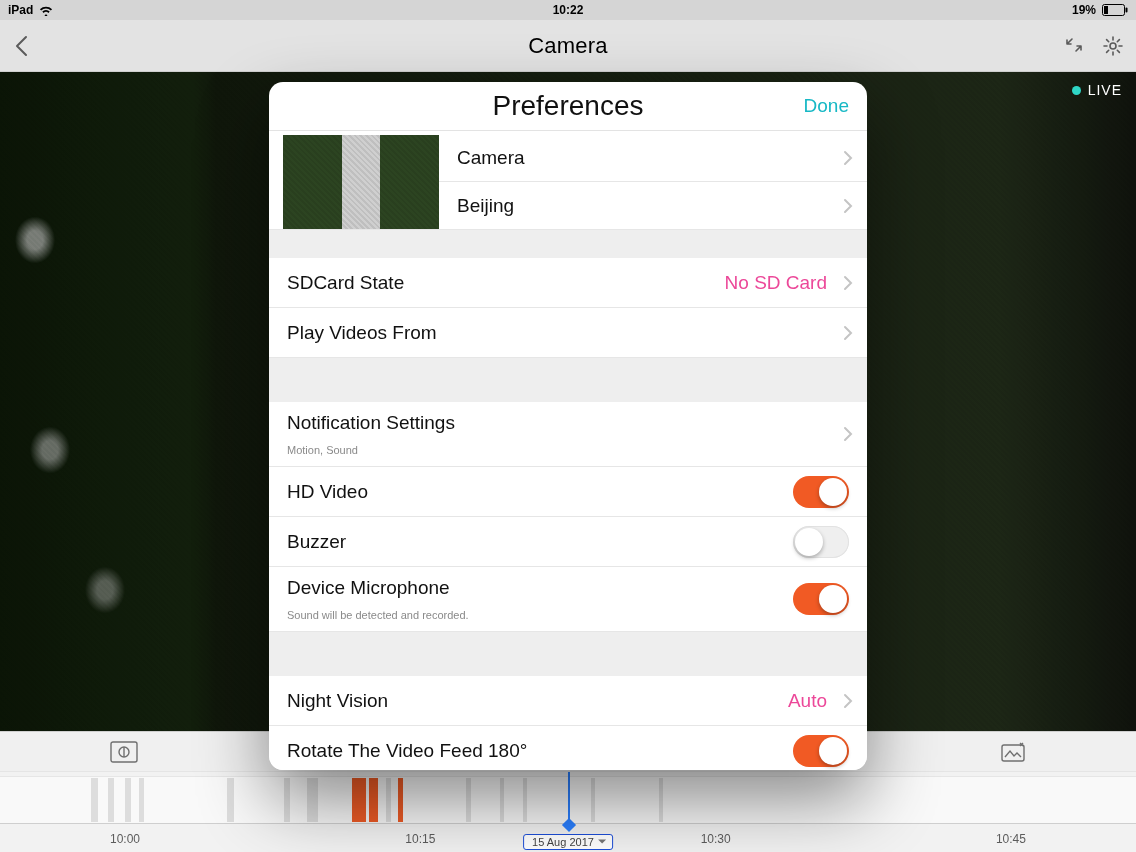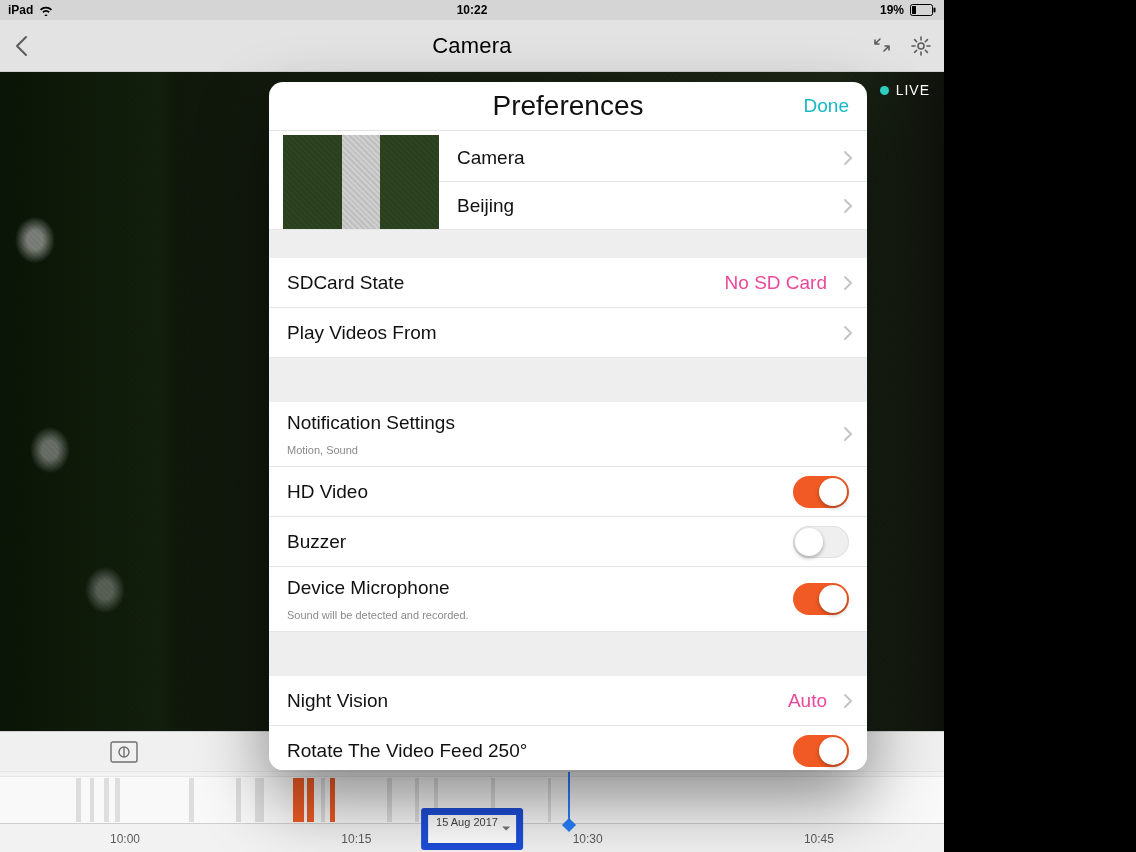--- a/index.html
+++ b/index.html
@@ -1,17 +1,17 @@
 <!DOCTYPE html>
 <html><head>
 <meta charset="utf-8">
 <style>
   * { box-sizing: border-box; margin: 0; padding: 0; }
   html, body { width: 1136px; height: 852px; overflow: hidden; font-family: -apple-system, "Helvetica Neue", Arial, sans-serif; background:#000; }
-  .screen { position:relative; width:944px; height:852px; background:#1d2b1c; }
+  .screen { position:relative; width:1136px; height:852px; background:#1d2b1c; }
   
   .bg {
     position:absolute; inset:0;
     background:
       radial-gradient(120px 140px at 35px 240px, rgba(255,255,255,.6) 0 8px, transparent 20px),
       radial-gradient(120px 140px at 50px 450px, rgba(255,255,255,.5) 0 8px, transparent 20px),
       radial-gradient(120px 140px at 105px 590px, rgba(255,255,255,.4) 0 8px, transparent 20px),
       linear-gradient(90deg, #14210f 0%, #1e2e16 17%, #1b2414 19%, #2b3823 88%, #1a1e16 100%);
     filter: contrast(1.05);
   }
@@ -73,22 +73,22 @@
   }
   .timeline .marker { position:absolute; top:0; bottom:28px; width:2px; background:#2a7fff; left:568px; }
   .timeline .marker::after{
     content:""; position:absolute; bottom:-6px; left:-4px; width:10px; height:10px; background:#2a7fff; transform:rotate(45deg);
   }
   .timeline .events { position:absolute; inset:4px 0 28px 0; }
   .timeline .ev { position:absolute; top:2px; bottom:2px; background:#ddd; }
   .timeline .ev.orange { background:#ee5b26; }
   .date-pill {
     position:absolute; left:50%; transform:translateX(-50%); bottom:2px;
-    background:#fff; border:7px solid #1d4ed8; border-radius:3px;
-    font-size:11px; color:#444; padding:1px 18px 15px 8px;
+    background:#fff; border:1px solid #1d4ed8; border-radius:3px;
+    font-size:11px; color:#444; padding:1px 18px 1px 8px;
   }
   .date-pill::after{
     content:""; position:absolute; right:6px; top:50%; transform:translateY(-30%);
     border:4px solid transparent; border-top-color:#777;
   }
 
   
   .modal {
     position:absolute; top:82px; left:269px; width:598px; height:688px;
     background:#fff; border-radius:14px; box-shadow:0 30px 70px rgba(0,0,0,.45);
@@ -336,20 +336,20 @@
     <div class="row">
       <span class="label">Night Vision</span>
       <span class="value">Auto</span>
       <span class="chev">
           <svg width="10" height="16" viewBox="0 0 10 16">
             <path d="M2 2l6 6-6 6" stroke="#c4c4c4" stroke-width="2" fill="none" stroke-linecap="round"></path>
           </svg>
         </span>
     </div>
     <div class="row" style="border-bottom:none">
-      <span class="label">Rotate The Video Feed 250°</span>
+      <span class="label">Rotate The Video Feed 180°</span>
       <span class="toggle on">
           <span class="knob"></span>
         </span>
     </div>
   </div>
 
 </div>
 
 </body></html>

